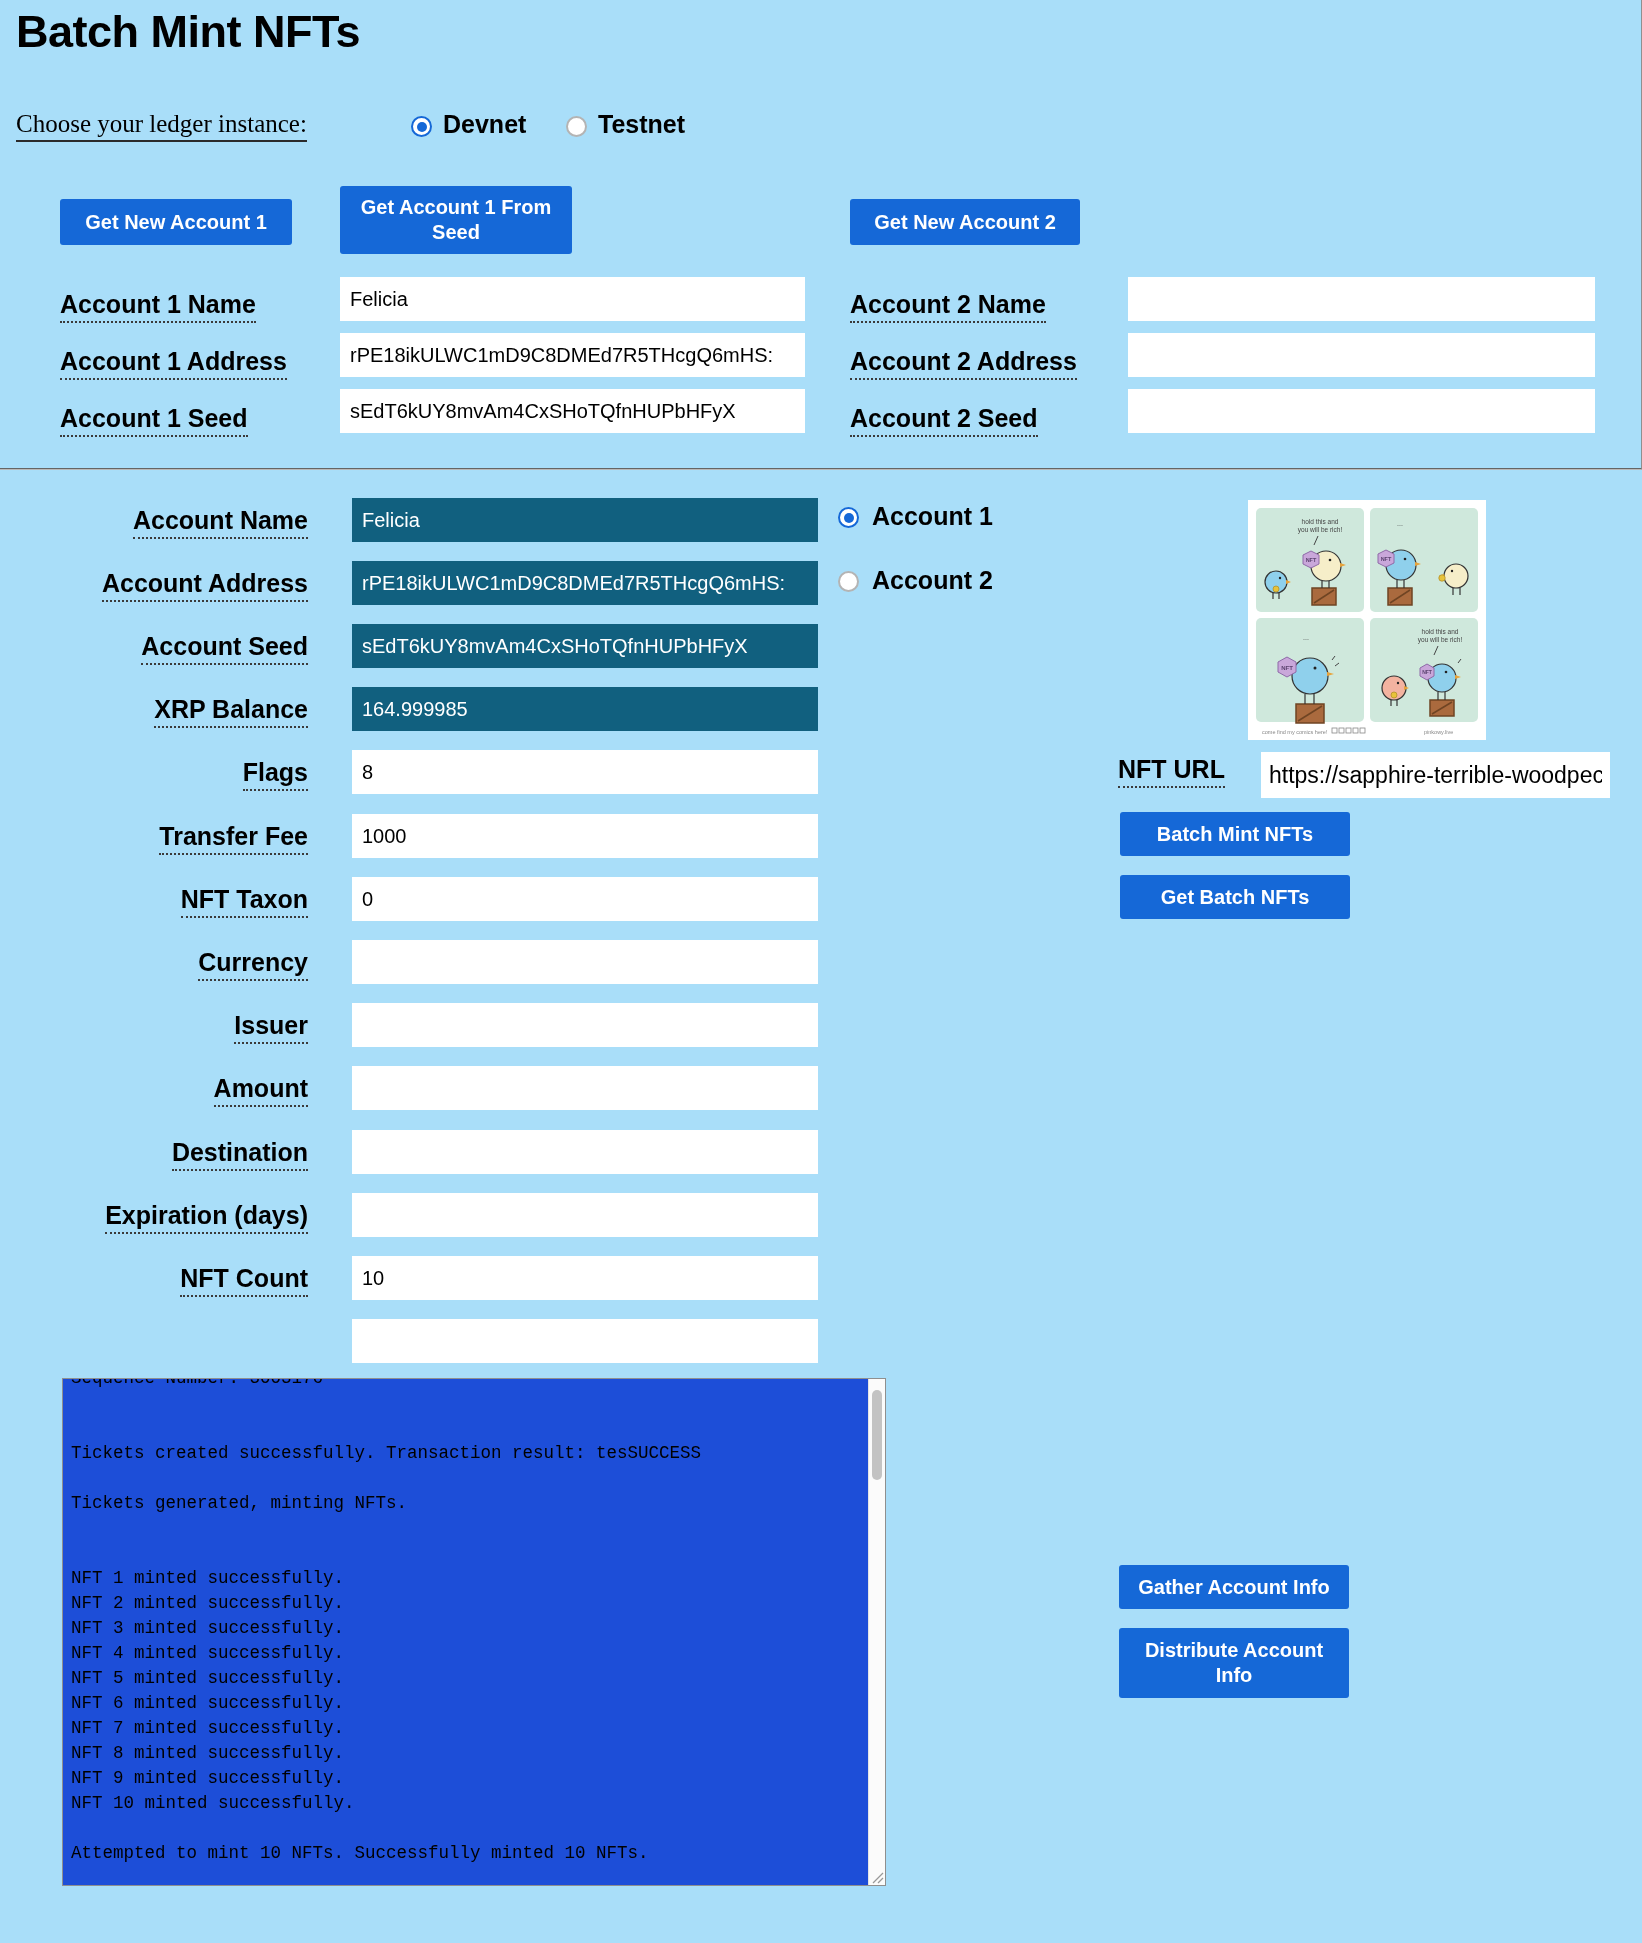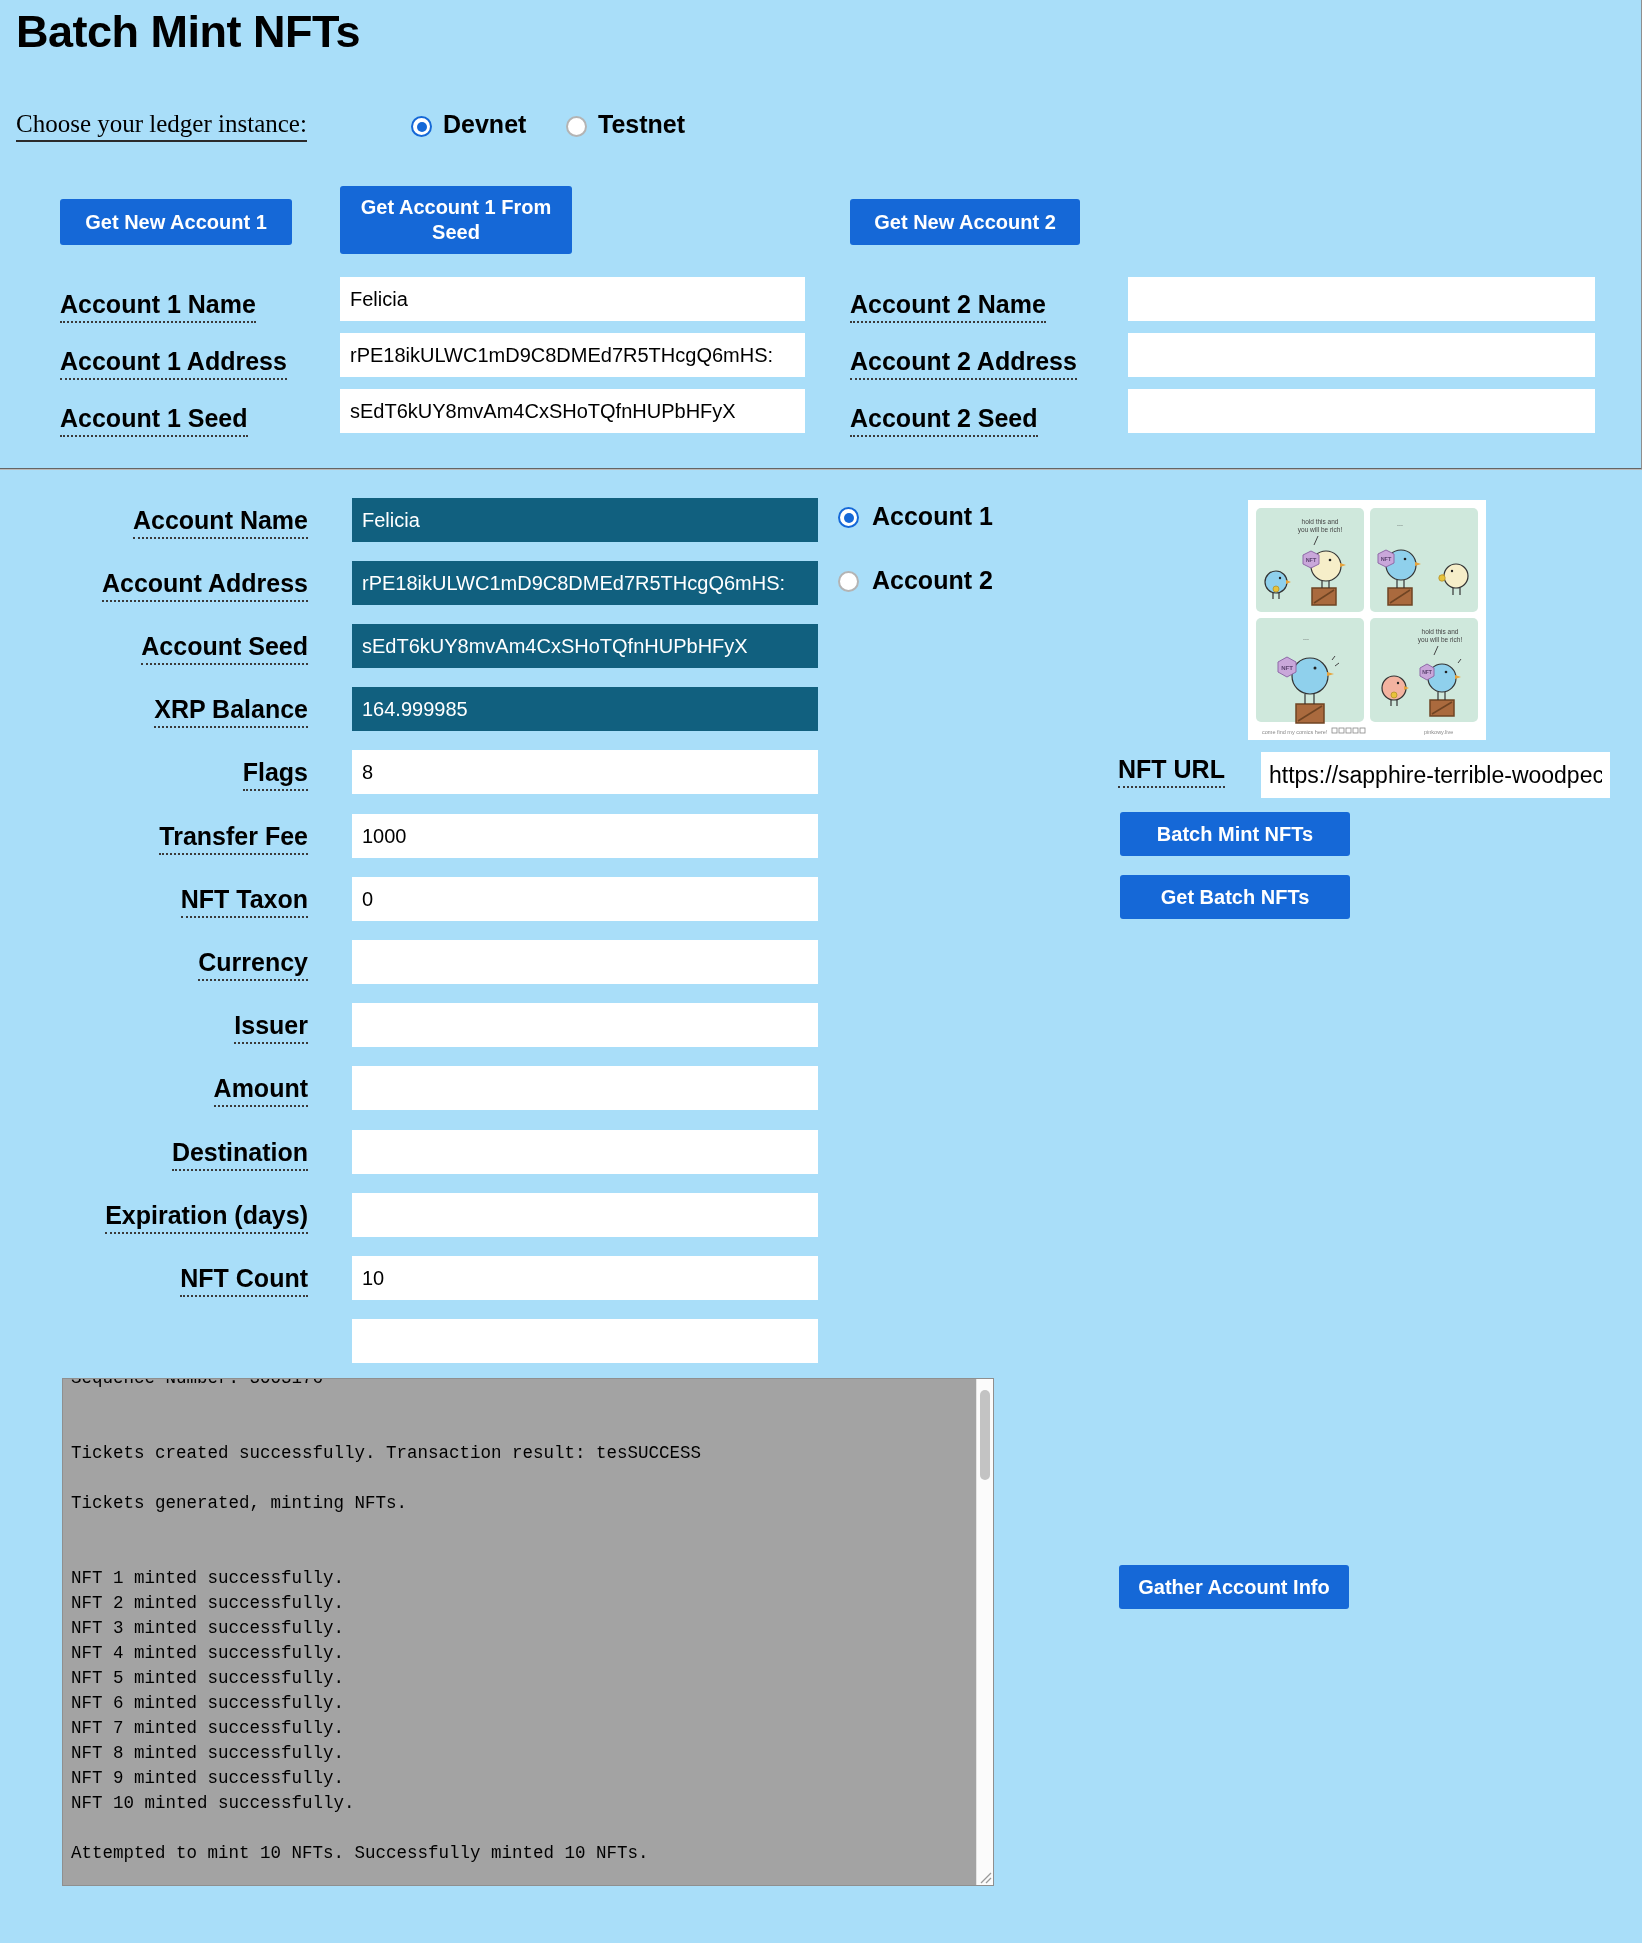--- a/index.html
+++ b/index.html
@@ -54,22 +54,22 @@
   .mlabel {
     position:absolute; left:40px; width:268px; height:44px; line-height:44px;
     text-align:right; font-size:25px; font-weight:bold; white-space:nowrap;
   }
   .mlabel span { border-bottom:2px dotted #3a3a3a; padding-bottom:3px; }
   .minput { left:352px; width:466px; }
 
   .url-input { font-size:23px; padding:0 8px; }
 
   .log {
-    position:absolute; left:62px; top:1378px; width:932px; height:508px;
-    background:#a3a3a3; border:1px solid #8f8f8f; overflow:hidden;
+    position:absolute; left:62px; top:1378px; width:824px; height:508px;
+    background:#1d4ed8; border:1px solid #8f8f8f; overflow:hidden;
     font-family:"Liberation Mono", monospace; font-size:17.5px; line-height:25px;
   }
   .log-inner { margin:-13px 0 0 8px; white-space:pre-wrap; }
   .sb-track {
     position:absolute; top:0; right:0; bottom:0; width:17px;
     background:#fbfbfb; border-left:1px solid #e4e4e4;
   }
   .sb-thumb {
     position:absolute; top:11px; left:3px; width:10px; height:90px;
     background:#c3c3c3; border-radius:6px;
@@ -298,14 +298,15 @@
     <div class="sb-track">
       <div class="sb-thumb"></div>
     </div>
     <svg class="resize-handle" viewBox="0 0 14 14">
       <line x1="13" y1="3" x2="3" y2="13" stroke="#999" stroke-width="1.3"></line>
       <line x1="13" y1="8" x2="8" y2="13" stroke="#999" stroke-width="1.3"></line>
     </svg>
   </div>
 
   <button class="btn" style="left:1119px; top:1565px; width:230px; height:44px;">Gather Account Info</button>
+  <button class="btn" style="left:1119px; top:1628px; width:230px; height:70px;">Distribute Account Info</button>
 
 </div>
 
 </body></html>

